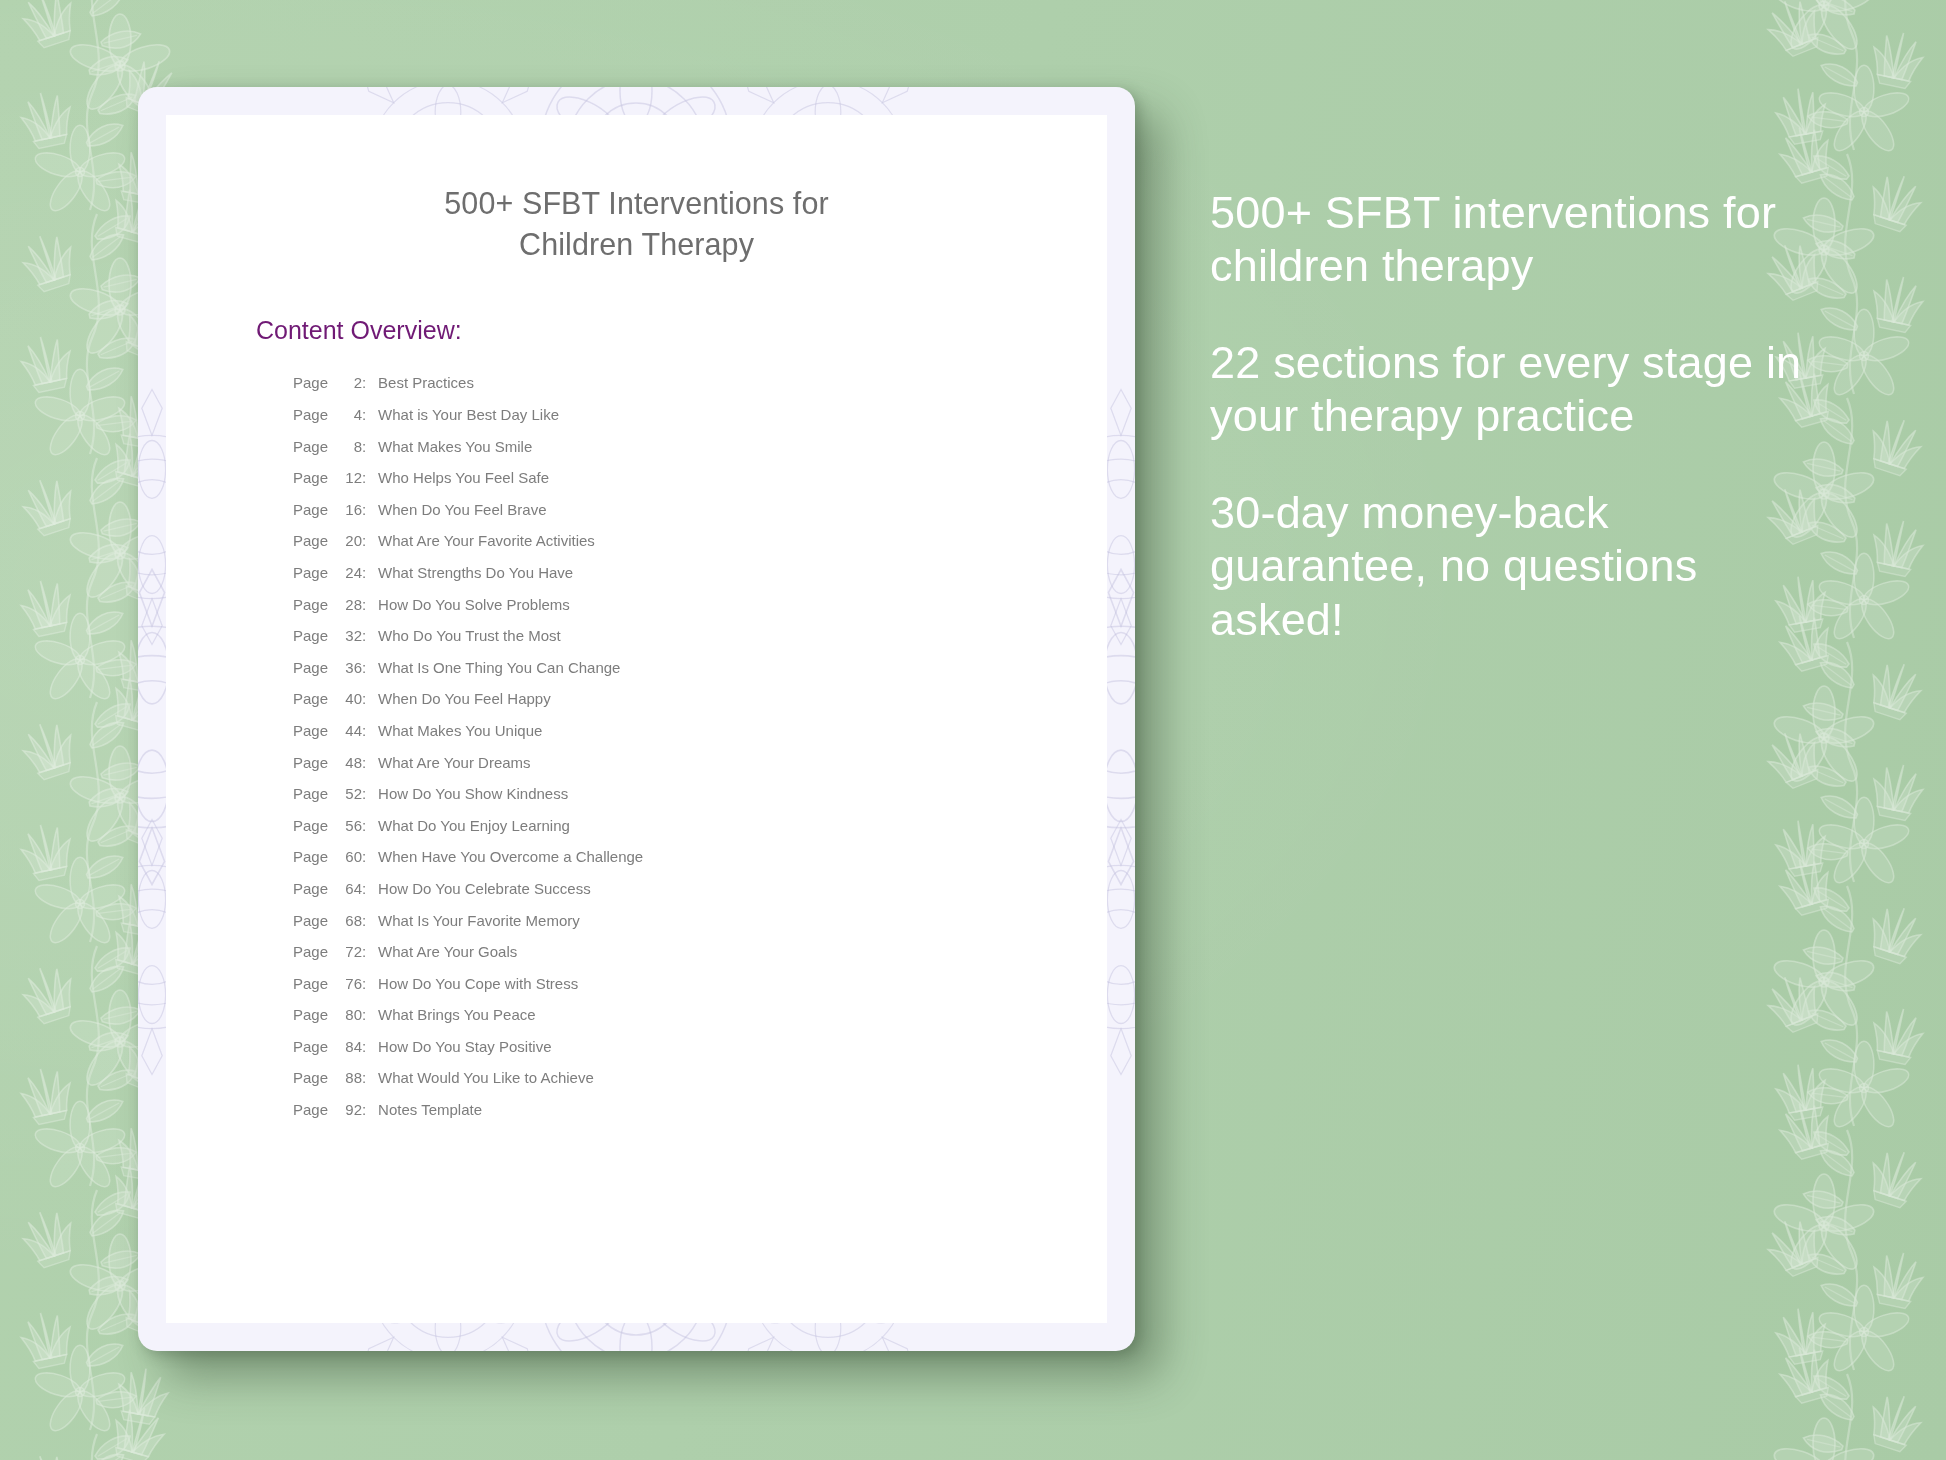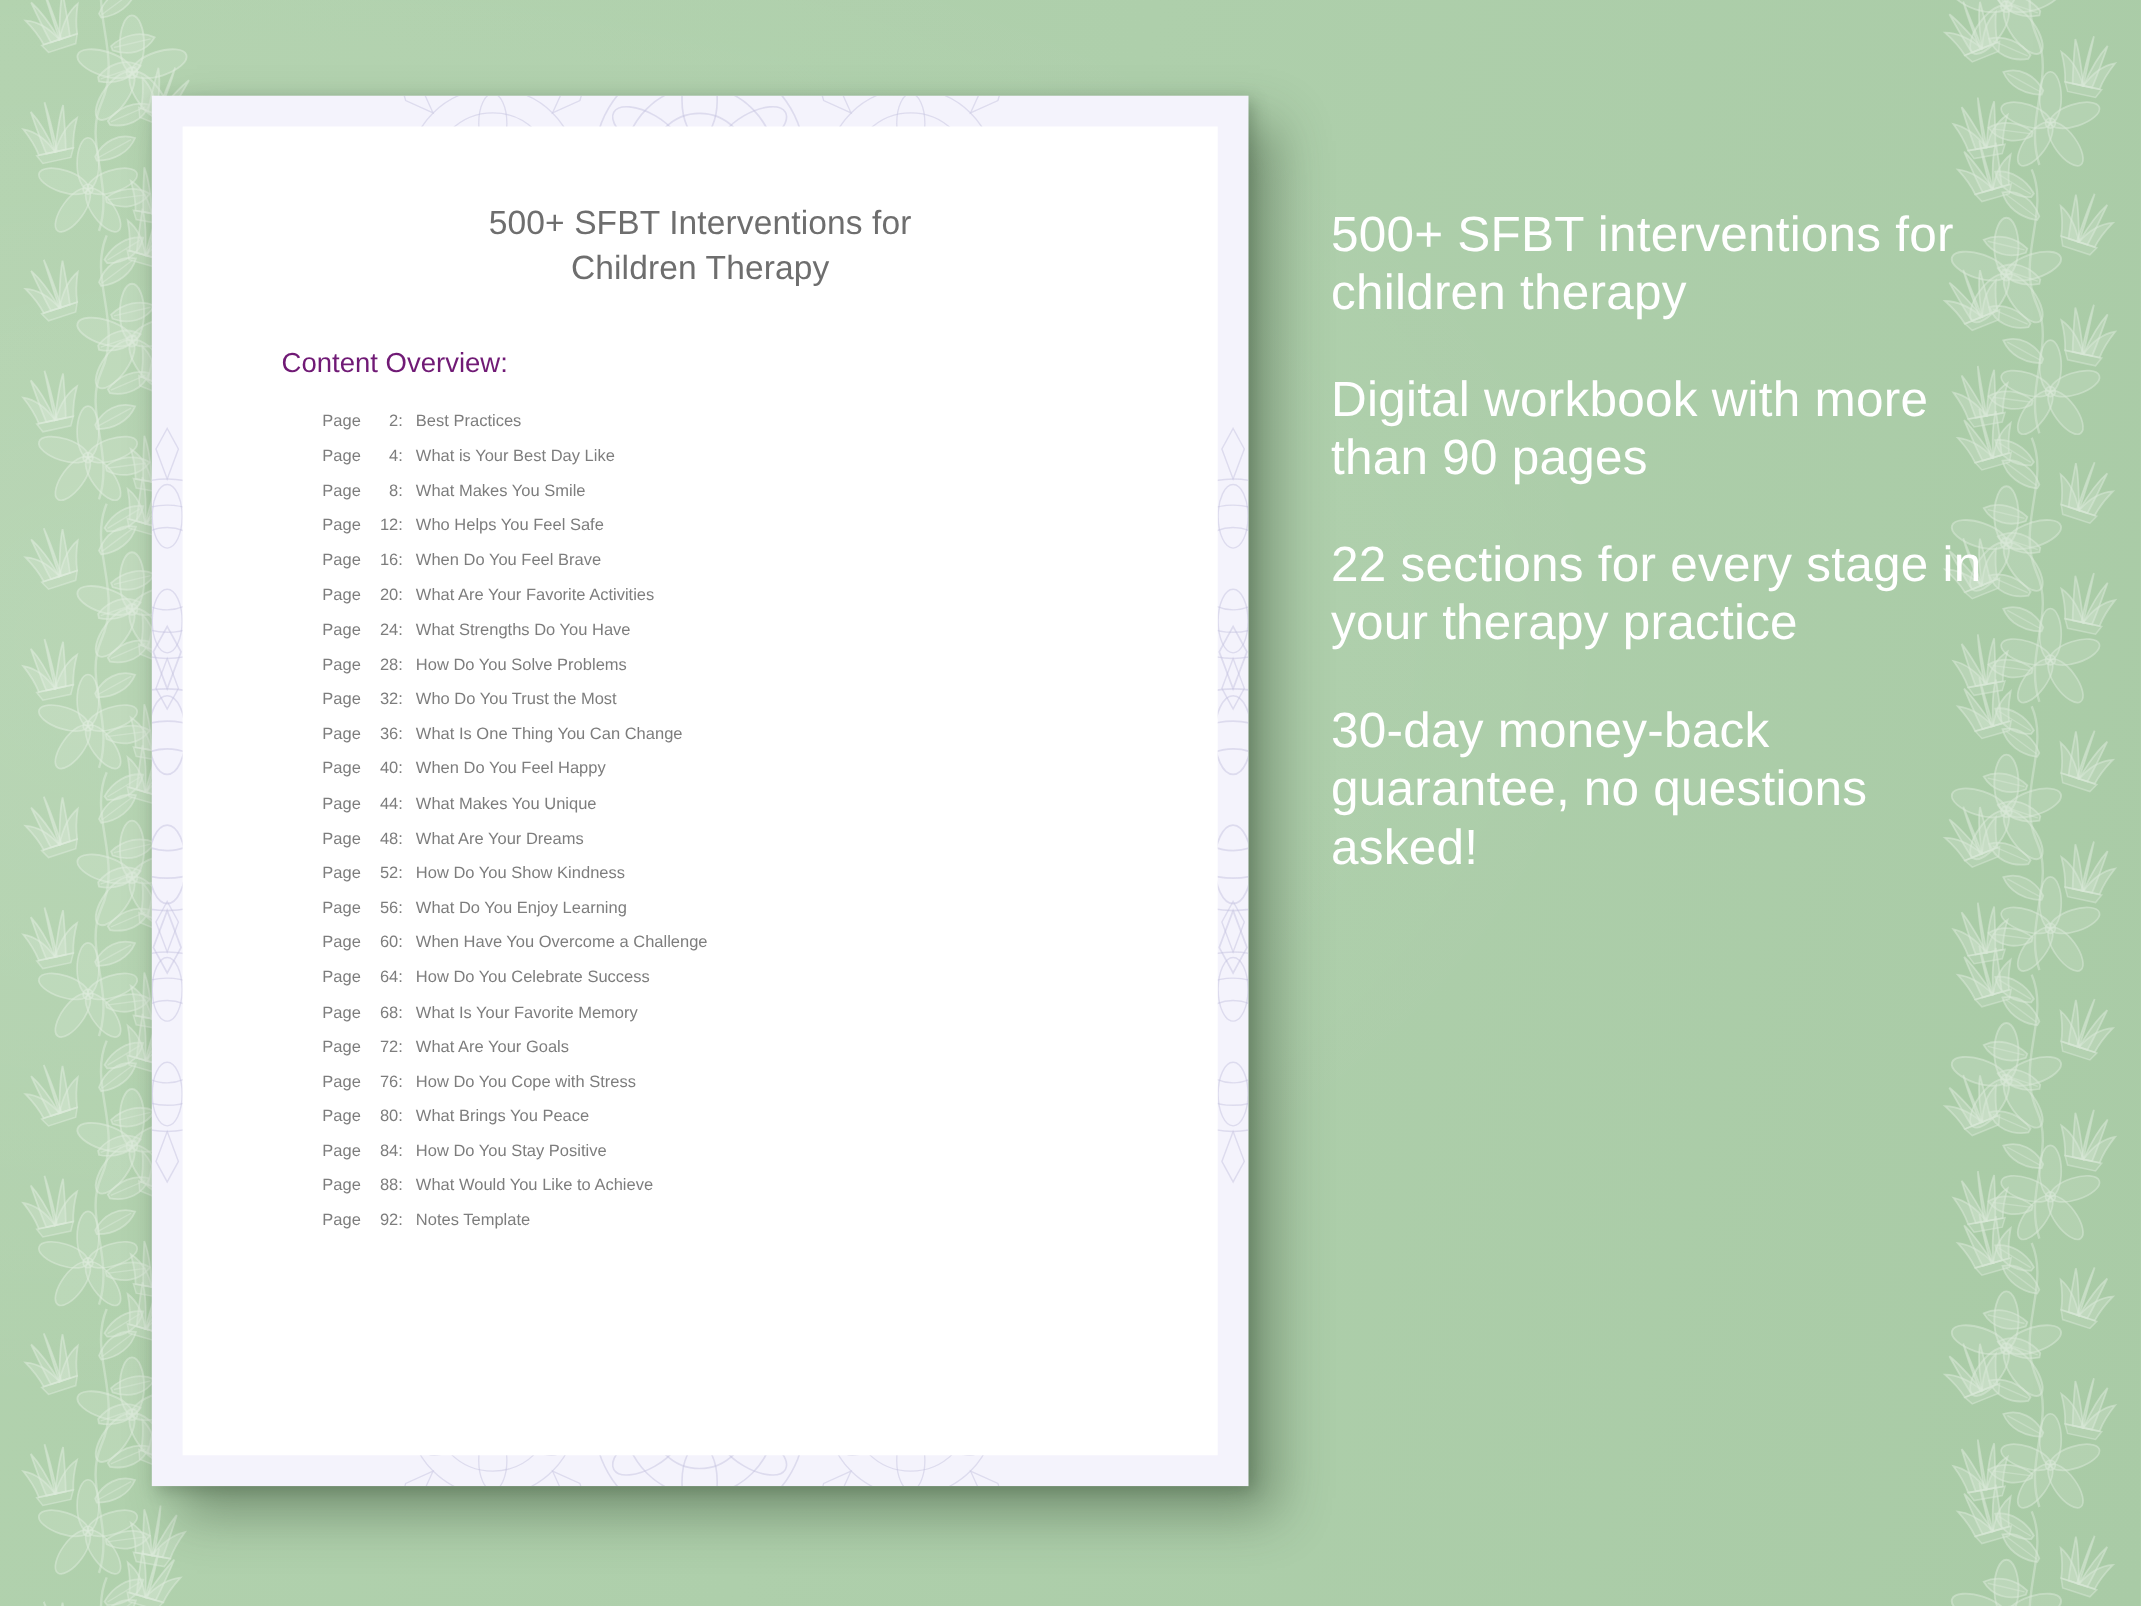--- a/index.html
+++ b/index.html
@@ -25,20 +25,21 @@
 
   
   #card {
     position:absolute;
     left:138px; top:87px;
     width:997px; height:1264px;
     background:#f4f3fc;
     box-shadow: 26px 26px 44px rgba(48,70,45,.42),
                 4px 4px 14px rgba(48,70,45,.30);
     overflow:hidden;
+    border-radius:19px;
   }
   #card-mandala { position:absolute; inset:0; opacity:.85; pointer-events:none; }
   #card-mandala svg { width:100%; height:100%; }
 
   #page {
     position:absolute;
     left:28px; top:28px;
     width:941px; height:1208px;
     background:#ffffff;
     padding:40px 0 0 0;
@@ -367,16 +368,15 @@
           <span class="toc-colon">:</span>
           <span class="toc-title">Notes Template</span>
         </div>
       </div>
 
   </div>
 </div>
 
 <div id="bullets">
     <div class="bullet">500+ SFBT interventions for children therapy</div>
-    <div class="bullet">Digital workbook with more than 90 pages</div>
     <div class="bullet">22 sections for every stage in your therapy practice</div>
     <div class="bullet">30-day money-back guarantee, no questions asked!</div>
   </div>
 
 </body></html>

